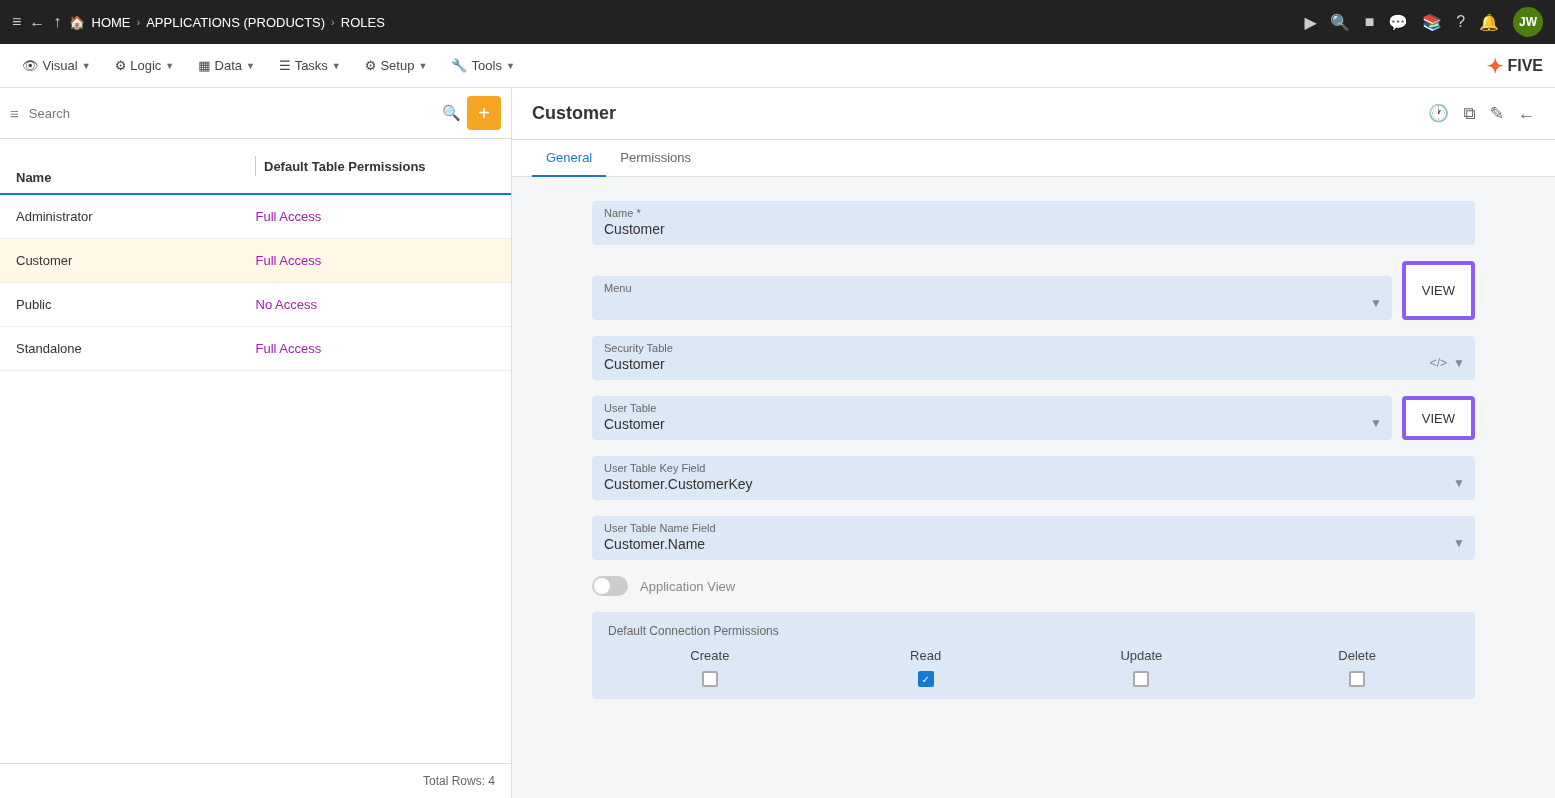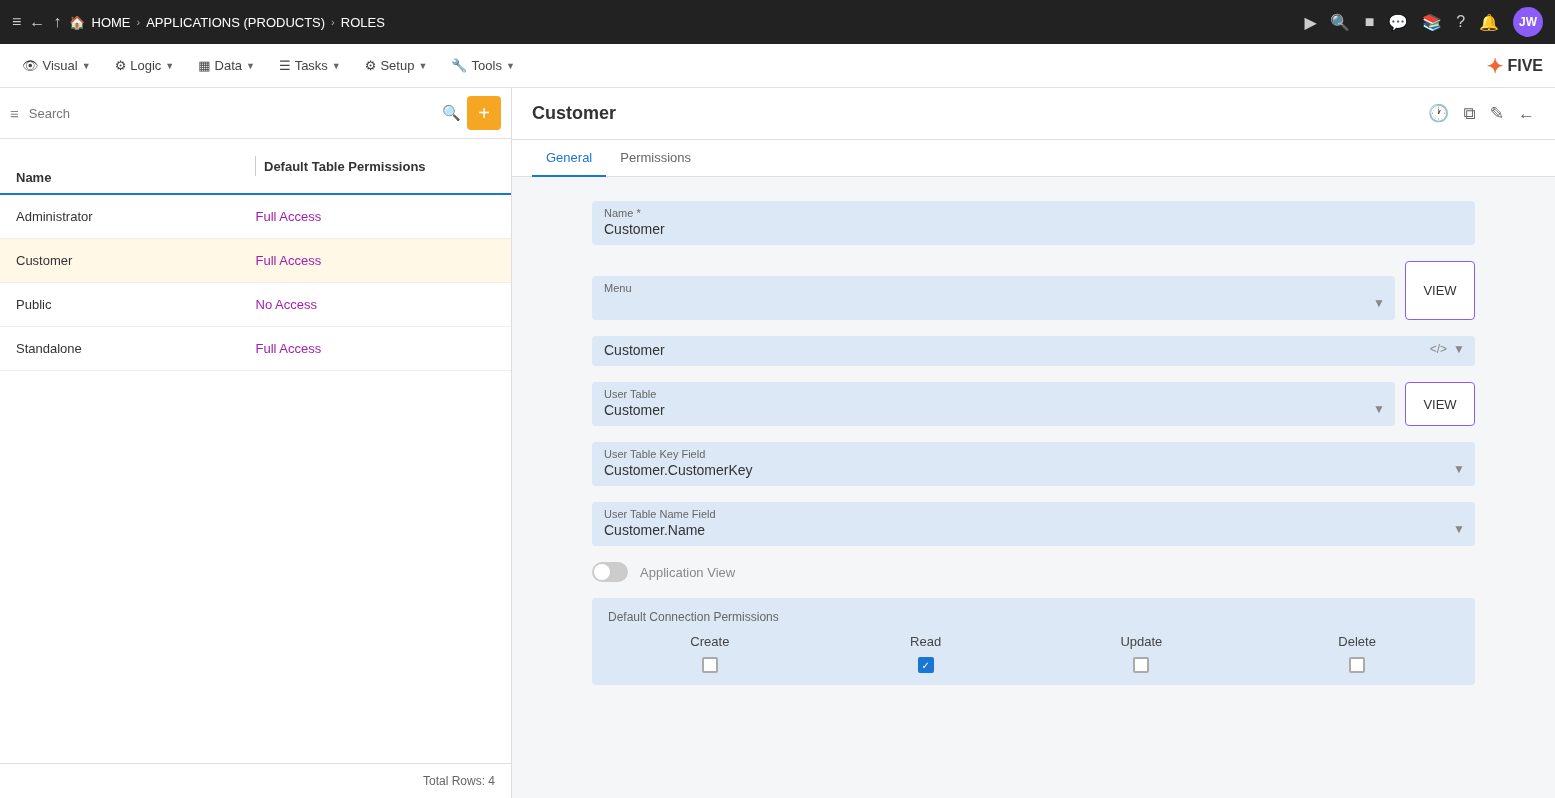--- a/index.html
+++ b/index.html
@@ -14,21 +14,21 @@
       padding: 0 12px;
       color: #fff;
       justify-content: space-between;
     }
     .top-nav-left { display: flex; align-items: center; gap: 8px; }
     .top-nav-breadcrumb { display: flex; align-items: center; gap: 6px; font-size: 13px; }
     .breadcrumb-sep { color: #aaa; font-size: 11px; }
     .breadcrumb-link { color: #fff; font-weight: 500; }
     .top-nav-right { display: flex; align-items: center; gap: 14px; }
     .nav-icon { color: #ccc; font-size: 16px; cursor: pointer; }
-    .avatar { width: 30px; height: 30px; border-radius: 50%; background: #8b5cf6; display: flex; align-items: center; justify-content: center; font-weight: bold; font-size: 12px; color: #fff; cursor: pointer; }
+    .avatar { width: 30px; height: 30px; border-radius: 50%; background: #4d7c0f; display: flex; align-items: center; justify-content: center; font-weight: bold; font-size: 12px; color: #fff; cursor: pointer; }
 
     
     .menu-bar {
       background: #fff;
       height: 44px;
       display: flex;
       align-items: center;
       padding: 0 12px;
       border-bottom: 1px solid #e0e0e0;
       justify-content: space-between;
@@ -188,21 +188,21 @@
       color: #333;
       background: transparent;
       border: none;
       outline: none;
       width: 100%;
     }
     .field-row { display: flex; gap: 10px; align-items: stretch; }
     .field-row .form-field { flex: 1; }
     .view-btn {
       background: #fff;
-      border: 1px solid #8b5cf6;
+      border: 4px solid #8b5cf6;
       padding: 0 16px;
       font-size: 13px;
       font-weight: 500;
       color: #333;
       cursor: pointer;
       border-radius: 4px;
       white-space: nowrap;
       min-width: 70px;
     }
     .field-dropdown-icon { position: absolute; right: 10px; bottom: 10px; color: #888; font-size: 12px; }
@@ -395,20 +395,21 @@
       <div class="field-row">
         <div class="form-field" style="position:relative;margin-top:15px;">
           <span class="field-label">Menu</span>
           <input class="field-value" type="text" value="" style="">
           <span class="field-dropdown-icon">▼</span>
         </div>
         <button class="view-btn">VIEW</button>
       </div>
 
       <div class="form-field" style="position:relative;">
+        <span class="field-label">Security Table</span>
         <input class="field-value" type="text" value="Customer" style="">
         <span class="field-code-icon">&lt;/&gt;</span>
         <span class="field-dropdown-icon">▼</span>
       </div>
 
       <div class="field-row">
         <div class="form-field" style="position:relative;">
           <span class="field-label">User Table</span>
           <input class="field-value" type="text" value="Customer" style="">
           <span class="field-dropdown-icon">▼</span>

